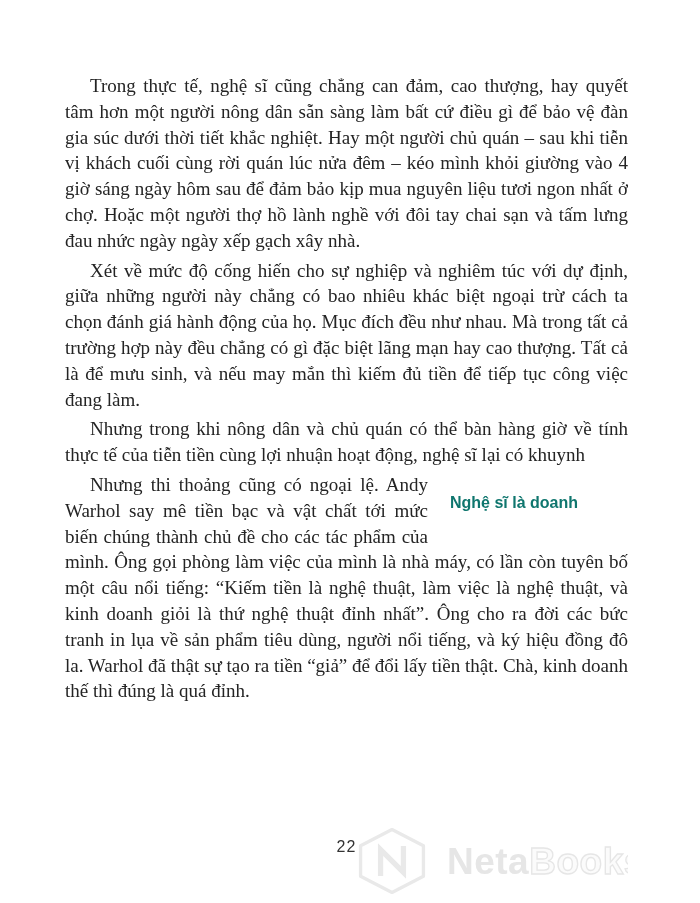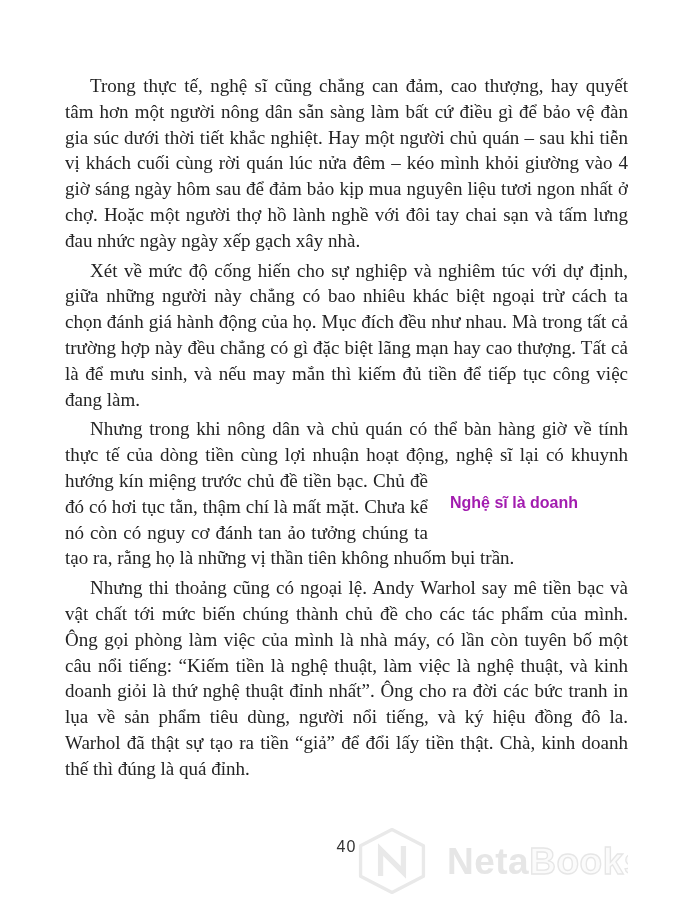--- a/index.html
+++ b/index.html
@@ -30,21 +30,21 @@
   .pull-quote {
     display: block;
     float: right;
     width: 178px;
     margin: 24px 0 12px 22px;
     text-indent: 0;
     font-family: "Liberation Sans", "DejaVu Sans", sans-serif;
     font-weight: 700;
     font-size: 16px;
     line-height: 21.5px;
-    color: #a21caf;
+    color: #0f766e;
     text-align: left;
   }
   .pq-line {
     display: block;
     white-space: nowrap;
     text-indent: 0;
   }
   .page-number {
     position: absolute;
     left: 65px;
@@ -89,27 +89,27 @@
   }
 </style>
 </head>
 <body>
 
 <div class="page">
 
   <div class="text-block">
     <p>Trong thực tế, nghệ sĩ cũng chẳng can đảm, cao thượng, hay quyết tâm hơn một người nông dân sẵn sàng làm bất cứ điều gì để bảo vệ đàn gia súc dưới thời tiết khắc nghiệt. Hay một người chủ quán – sau khi tiễn vị khách cuối cùng rời quán lúc nửa đêm – kéo mình khỏi giường vào 4 giờ sáng ngày hôm sau để đảm bảo kịp mua nguyên liệu tươi ngon nhất ở chợ. Hoặc một người thợ hồ lành nghề với đôi tay chai sạn và tấm lưng đau nhức ngày ngày xếp gạch xây nhà.</p>
     <p>Xét về mức độ cống hiến cho sự nghiệp và nghiêm túc với dự định, giữa những người này chẳng có bao nhiêu khác biệt ngoại trừ cách ta chọn đánh giá hành động của họ. Mục đích đều như nhau. Mà trong tất cả trường hợp này đều chẳng có gì đặc biệt lãng mạn hay cao thượng. Tất cả là để mưu sinh, và nếu may mắn thì kiếm đủ tiền để tiếp tục công việc đang làm.</p>
-    <p><span>Nhưng trong khi nông dân và chủ quán có thể bàn hàng giờ về tính thực tế của dòng tiền cùng lợi nhuận hoạt động, nghệ sĩ lại có khuynh </span><span class="pull-quote">
+    <p><span>Nhưng trong khi nông dân và chủ quán có thể bàn hàng giờ về tính thực tế của tiễn tiền cùng lợi nhuận hoạt động, nghệ sĩ lại có khuynh </span><span class="pull-quote">
           <span class="pq-line">Nghệ sĩ là doanh</span>
-        </span><span>hướng kín miệng trước chủ đề tiền bạc. Chủ đề đó có hơi tục tằn, thậm chí là mất mặt. Chưa kể nó còn có nguy cơ đánh tan ảo tưởng chúng ta tạo ra, rằng họ là những vị thần tiên không nhuốm bụi trần.</span></p>
+        </span></p>
     <p>Nhưng thi thoảng cũng có ngoại lệ. Andy Warhol say mê tiền bạc và vật chất tới mức biến chúng thành chủ đề cho các tác phẩm của mình. Ông gọi phòng làm việc của mình là nhà máy, có lần còn tuyên bố một câu nổi tiếng: “Kiếm tiền là nghệ thuật, làm việc là nghệ thuật, và kinh doanh giỏi là thứ nghệ thuật đỉnh nhất”. Ông cho ra đời các bức tranh in lụa về sản phẩm tiêu dùng, người nổi tiếng, và ký hiệu đồng đô la. Warhol đã thật sự tạo ra tiền “giả” để đổi lấy tiền thật. Chà, kinh doanh thế thì đúng là quá đỉnh.</p>
   </div>
 
-  <div class="page-number">40</div>
+  <div class="page-number">22</div>
 
   <div class="watermark">
     <svg class="wm-logo" width="80" height="70" viewBox="0 0 84 72" fill="none" xmlns="http://www.w3.org/2000/svg">
       <polygon points="42,3 75,20 75,52 42,69 9,52 9,20" fill="none" stroke="#e9e9e9" stroke-width="3.5" stroke-linejoin="round"></polygon>
       <path d="M30 49 V24 L54 48 V23" fill="none" stroke="#e9e9e9" stroke-width="5.5" stroke-linecap="square" stroke-linejoin="miter"></path>
     </svg>
     <div class="wm-text">
       <span class="wm-prefix">Neta</span><span class="wm-suffix">Books</span><span class="wm-domain">.vn</span>
     </div>
   </div>

